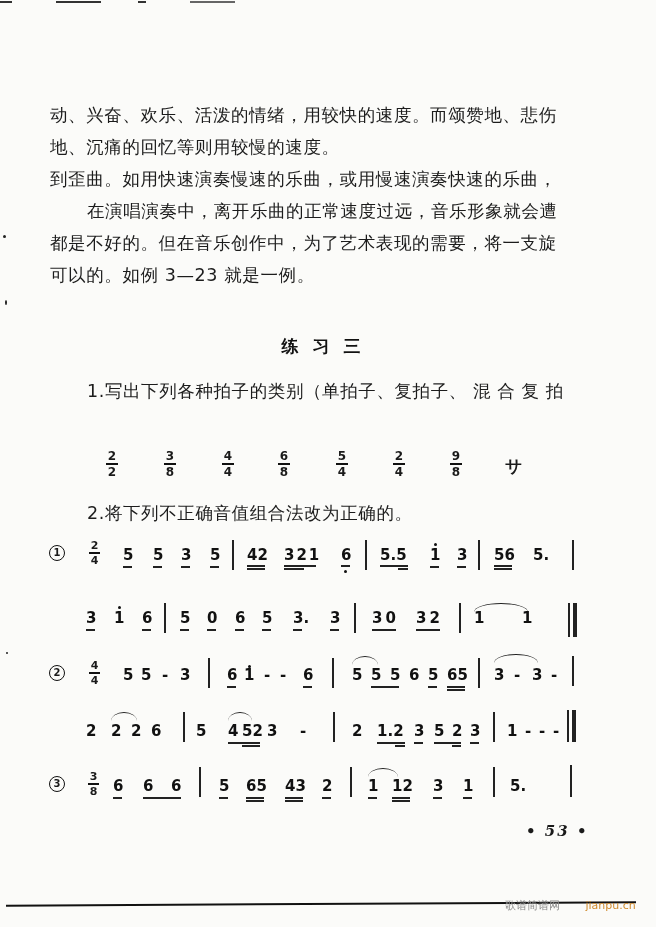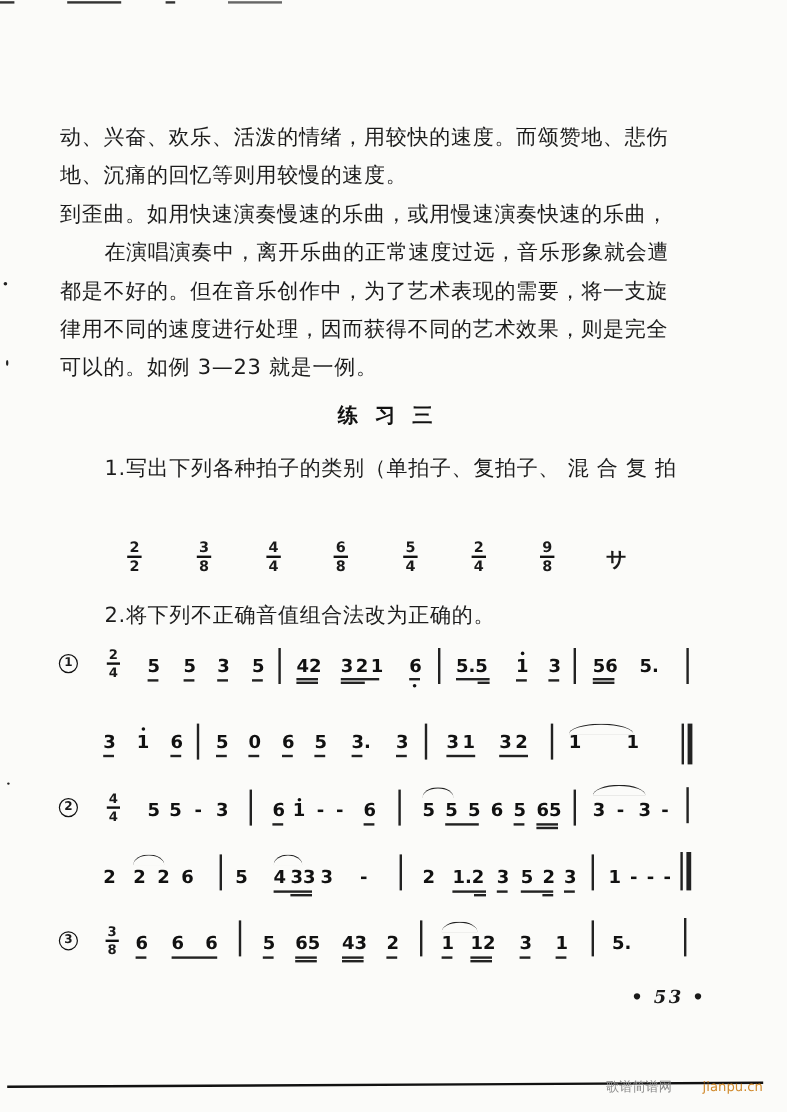--- a/index.html
+++ b/index.html
@@ -85,21 +85,20 @@
 
 <div class="para" style="top:99px">
   <span class="line">动、兴奋、欢乐、活泼的情绪，用较快的速度。而颂赞地、悲伤</span>
   <span class="line">地、沉痛的回忆等则用较慢的速度。</span>
 </div>
 
 <div class="para" style="top:163px">
   <span class="line">到歪曲。如用快速演奏慢速的乐曲，或用慢速演奏快速的乐曲，</span>
   <span class="line indent">在演唱演奏中，离开乐曲的正常速度过远，音乐形象就会遭</span>
   <span class="line">都是不好的。但在音乐创作中，为了艺术表现的需要，将一支旋</span>
-  <span class="line">律用不同的速度进行处理，因而获得不同的艺术效果，则是完全</span>
   <span class="line">可以的。如例 3—23 就是一例。</span>
 </div>
 
 <div class="speck" style="left:3px;top:235px"></div>
 <div class="speck" style="left:5px;top:300px;width:2px;height:5px"></div>
 <div class="speck" style="left:6px;top:652px;width:2px;height:2px"></div>
 
 <div class="section-title">练习三</div>
 
 <div class="para" style="top:375px">
@@ -203,21 +202,21 @@
   <div class="ul" style="left:207px;top:26px;width:9px"></div>
   <span class="el" style="left:235px;top:7px">6</span>
   <div class="ul" style="left:235px;top:26px;width:9px"></div>
   <span class="el" style="left:262px;top:7px">5</span>
   <div class="ul" style="left:262px;top:26px;width:9px"></div>
   <span class="el" style="left:293px;top:7px">3.</span>
   <div class="ul" style="left:293px;top:26px;width:9px"></div>
   <span class="el" style="left:330px;top:7px">3</span>
   <div class="ul" style="left:330px;top:26px;width:9px"></div>
   <div class="barline" style="left:354px;top:0;height:30px"></div>
-  <span class="el" style="left:372px;top:7px;letter-spacing:3px">31</span>
+  <span class="el" style="left:372px;top:7px;letter-spacing:3px">30</span>
   <div class="ul" style="left:372px;top:26px;width:24px"></div>
   <span class="el" style="left:416px;top:7px;letter-spacing:3px">32</span>
   <div class="ul" style="left:416px;top:26px;width:24px"></div>
   <div class="barline" style="left:459px;top:0;height:30px"></div>
   <div class="slur" style="left:474px;top:0px;width:54px"></div>
   <span class="el" style="left:474px;top:7px">1</span>
   <span class="el" style="left:522px;top:7px">1</span>
   <div class="barline" style="left:568px;top:0;height:34px"></div>
   <div class="barline thick" style="left:573px;top:0;height:34px"></div>
 </div>
@@ -265,21 +264,21 @@
 <div class="stave" style="top:718px">
   <span class="el" style="left:86px;top:5px">2</span>
   <div class="slur" style="left:111px;top:-6px;width:26px"></div>
   <span class="el" style="left:111px;top:5px">2</span>
   <span class="el" style="left:131px;top:5px">2</span>
   <span class="el" style="left:151px;top:5px">6</span>
   <div class="barline" style="left:183px;top:-6px;height:30px"></div>
   <span class="el" style="left:196px;top:5px">5</span>
   <div class="slur" style="left:228px;top:-6px;width:24px"></div>
   <span class="el" style="left:228px;top:5px">4</span>
-  <span class="el" style="left:242px;top:5px">33</span>
+  <span class="el" style="left:242px;top:5px">52</span>
   <div class="ul" style="left:228px;top:24px;width:32px"></div>
   <div class="ul" style="left:242px;top:27px;width:18px"></div>
   <span class="el" style="left:267px;top:5px">3</span>
   <span class="el" style="left:300px;top:5px">-</span>
   <div class="barline" style="left:333px;top:-6px;height:30px"></div>
   <span class="el" style="left:352px;top:5px">2</span>
   <span class="el" style="left:377px;top:5px">1.2</span>
   <div class="ul" style="left:377px;top:24px;width:28px"></div>
   <div class="ul" style="left:395px;top:27px;width:10px"></div>
   <span class="el" style="left:414px;top:5px">3</span>

